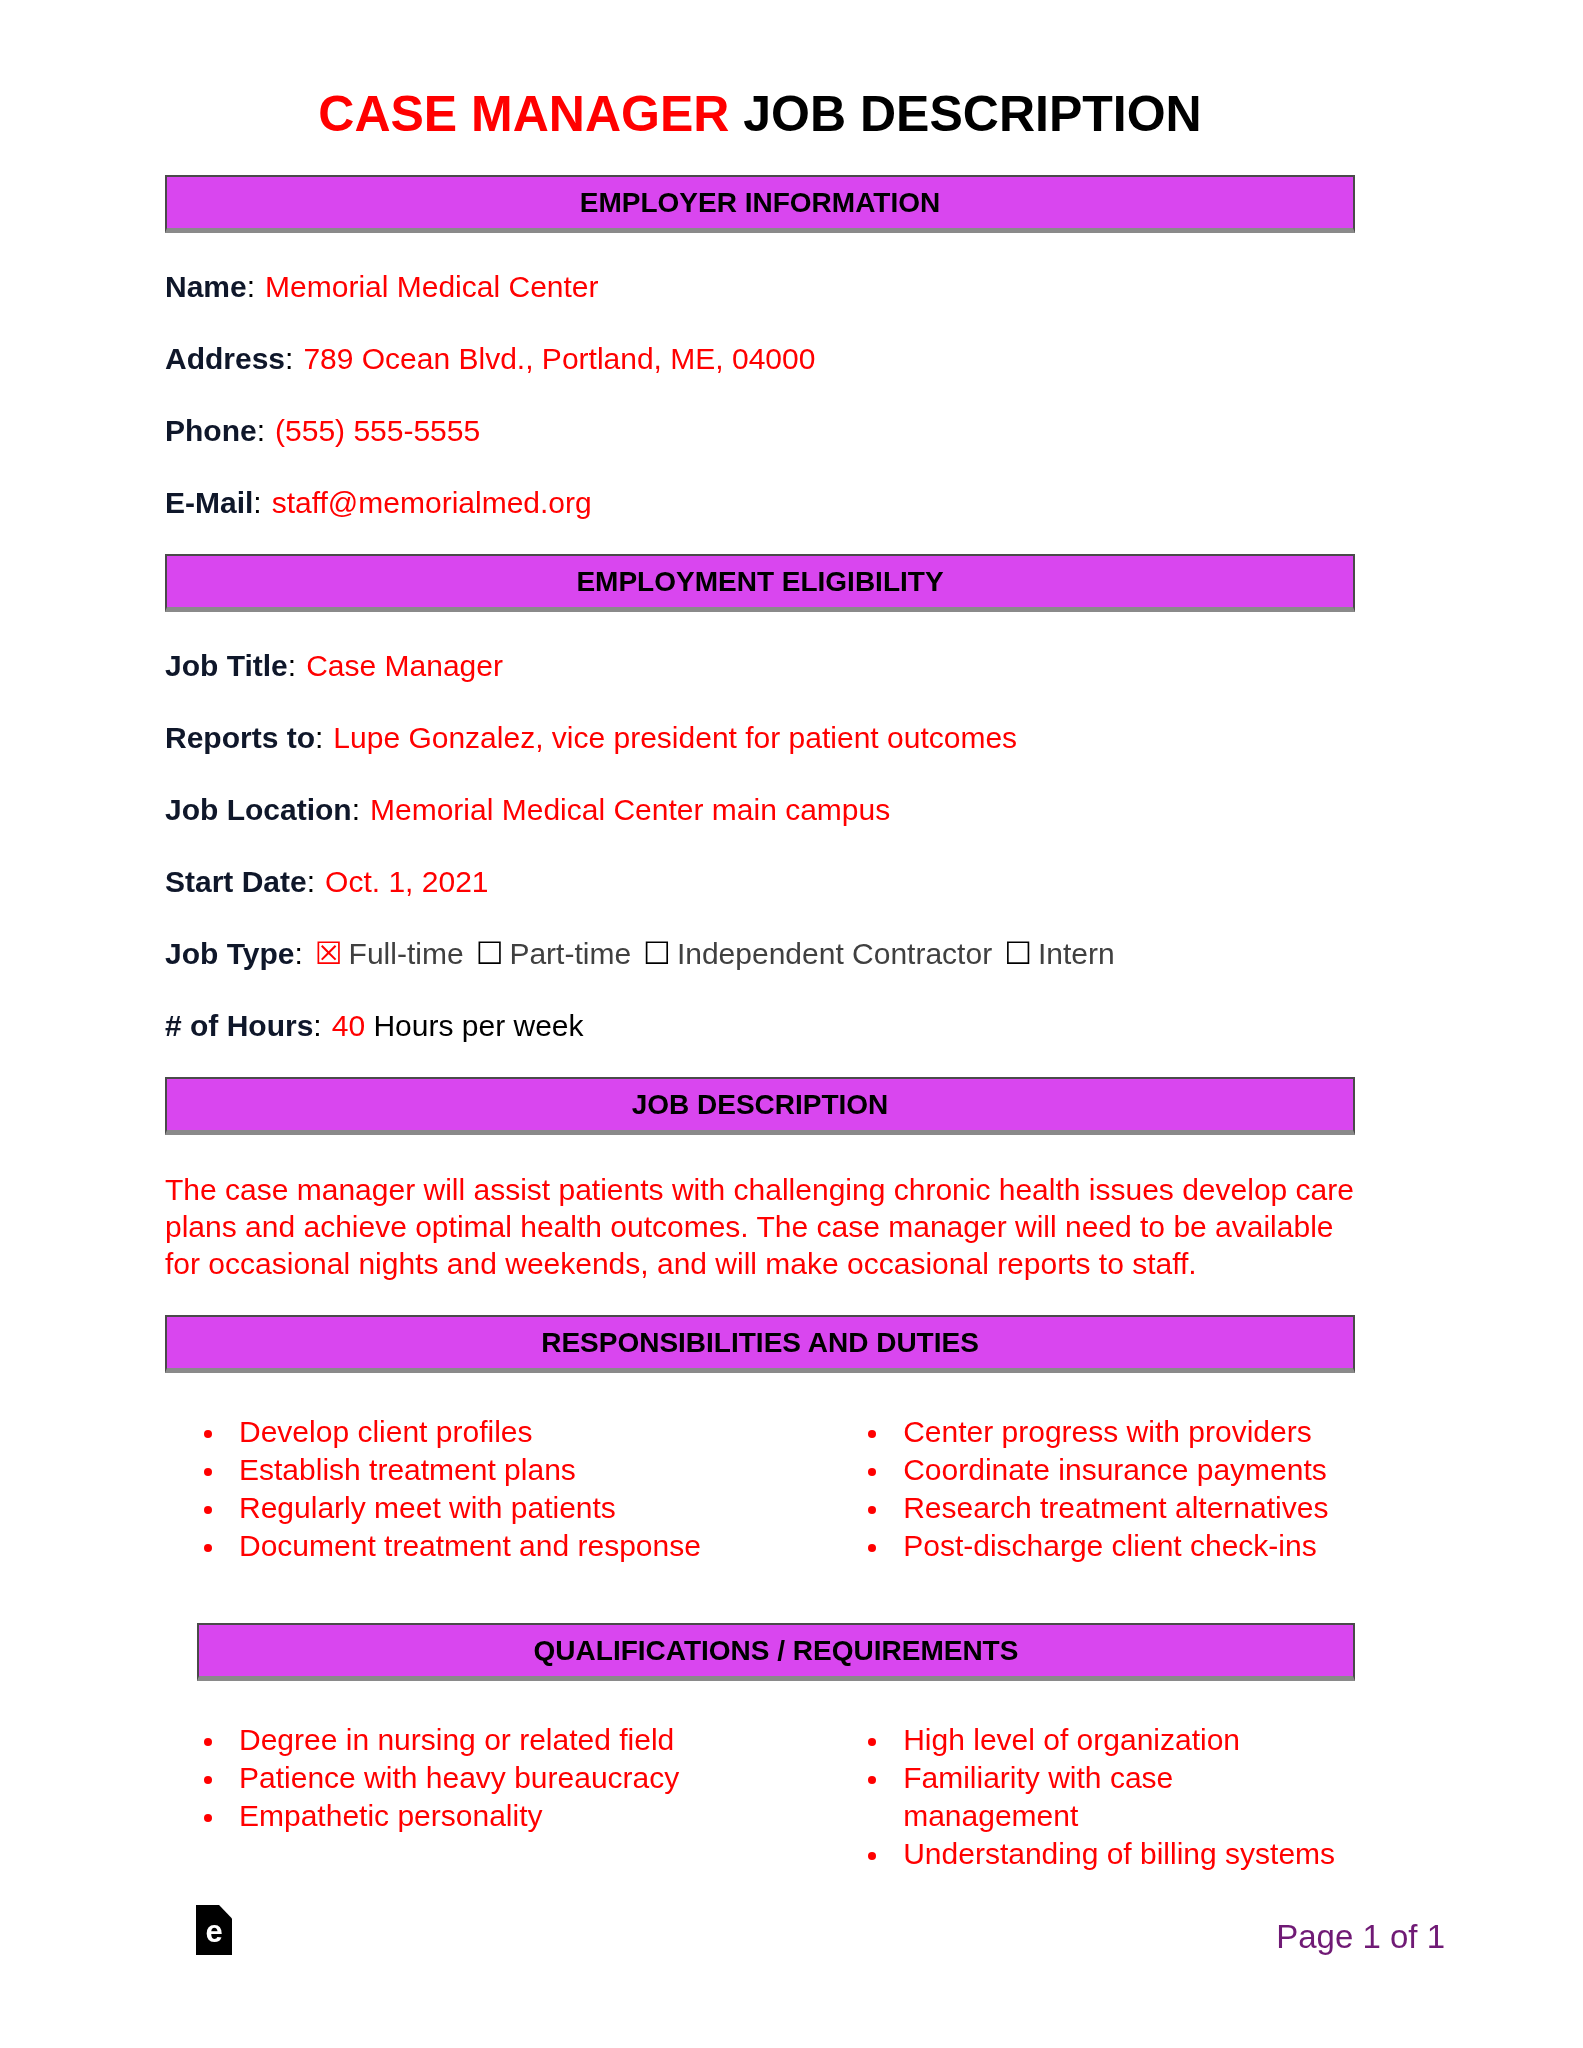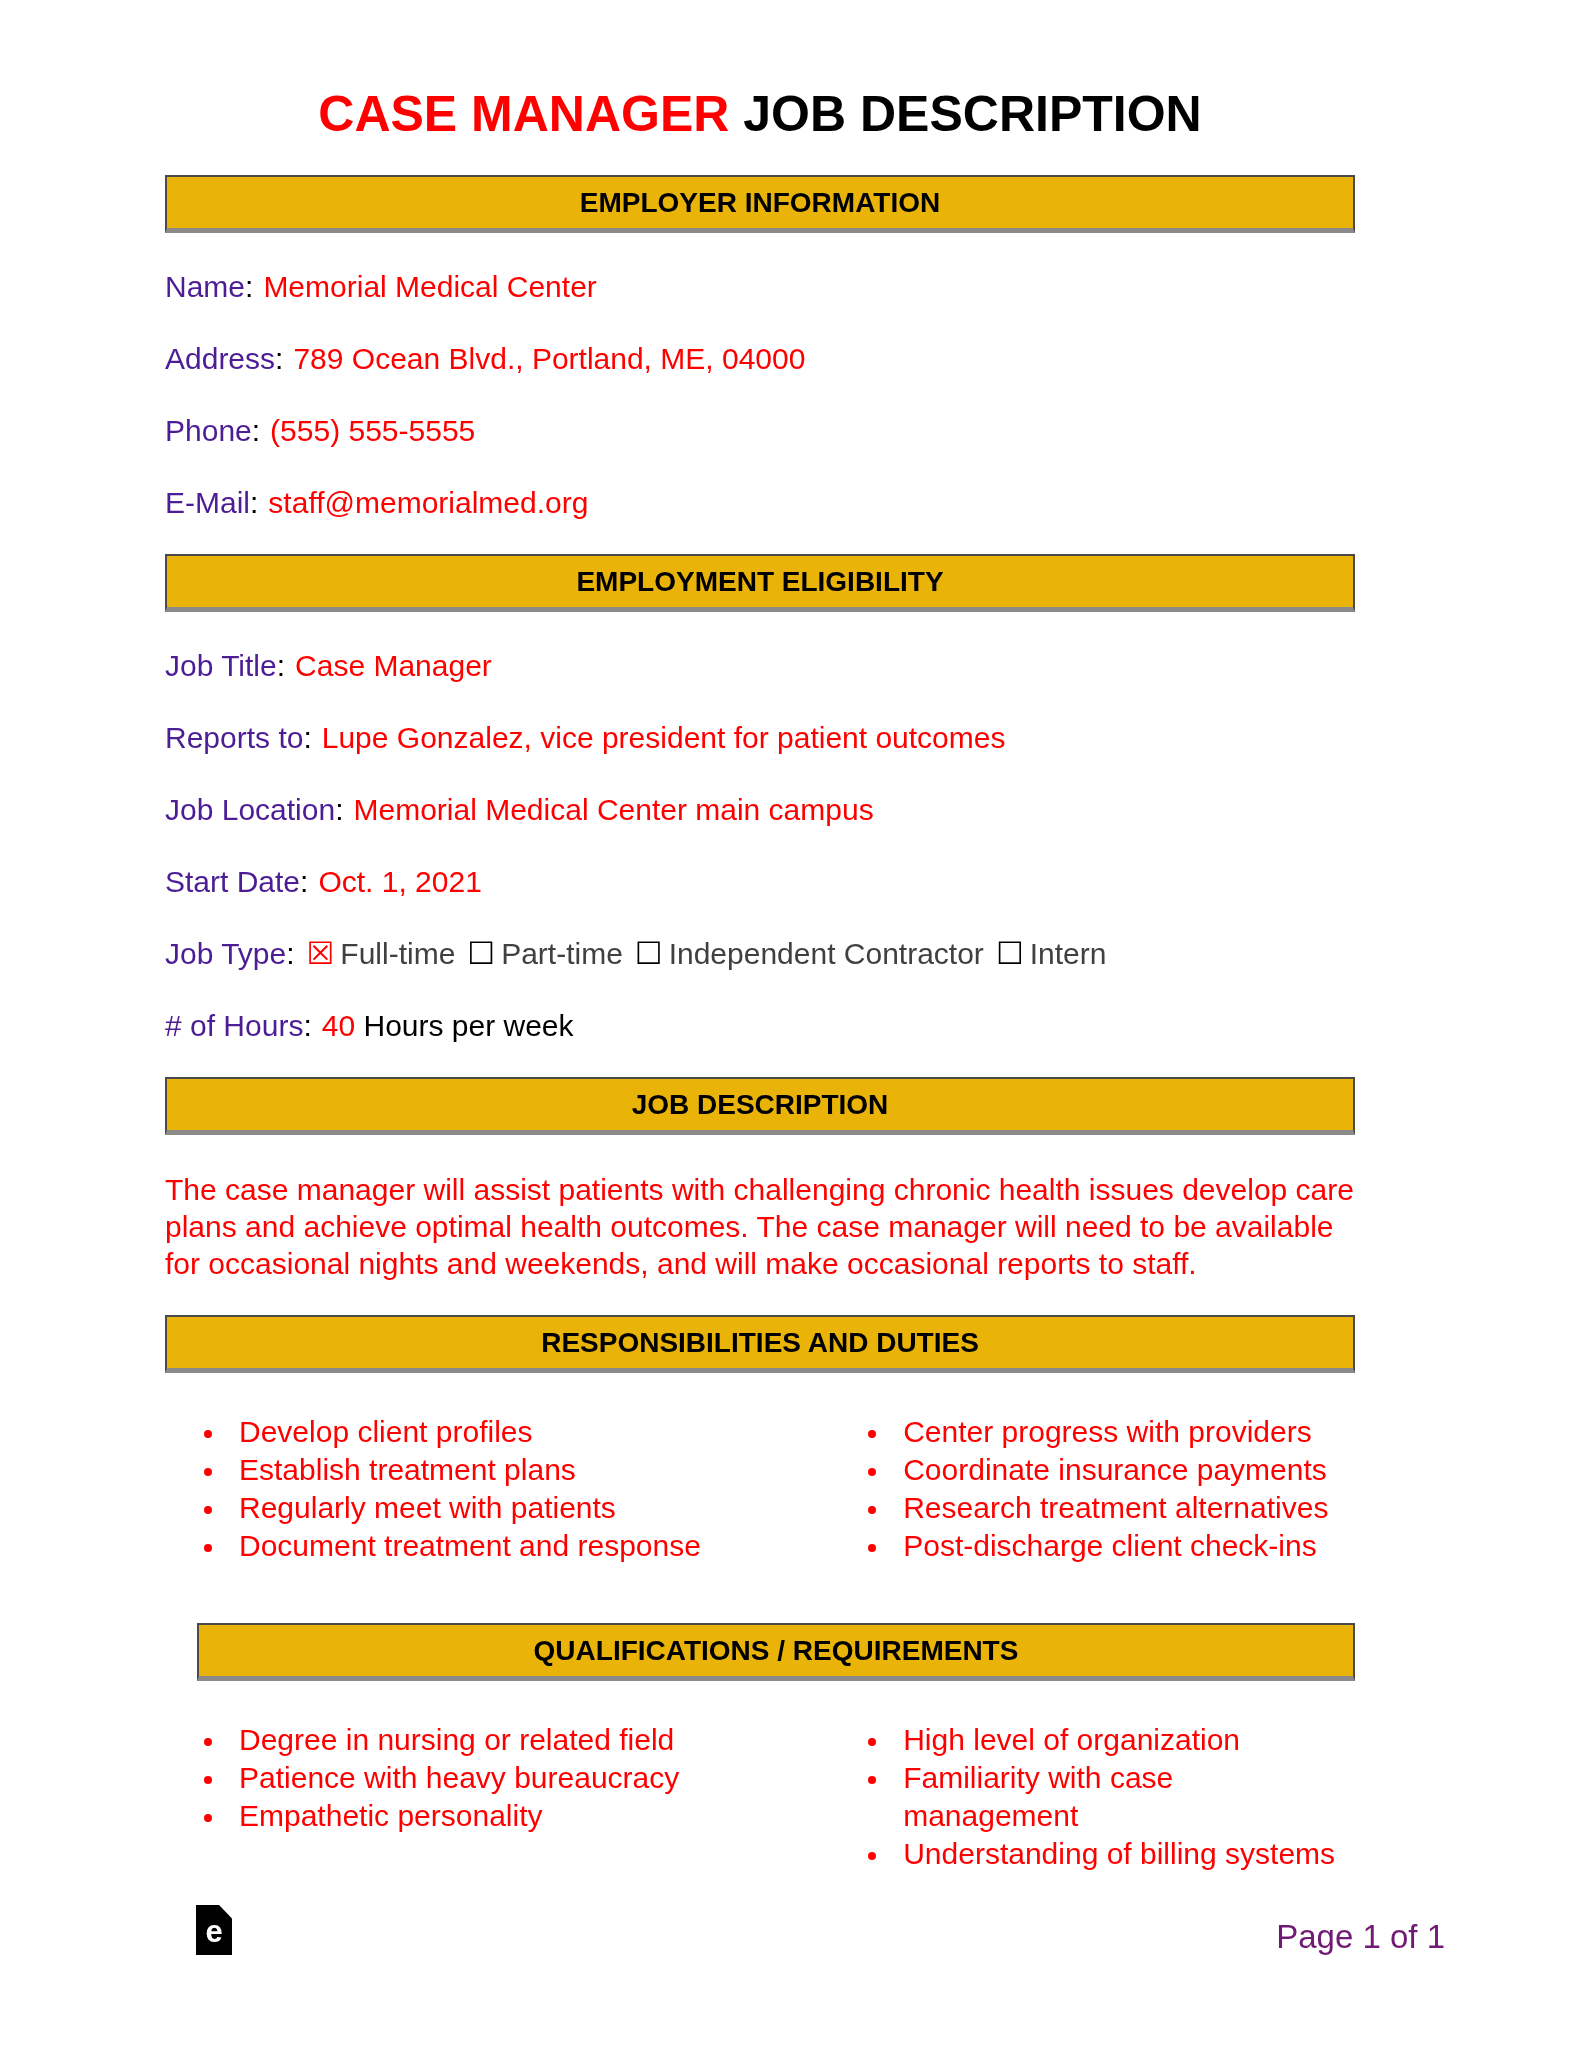--- a/index.html
+++ b/index.html
@@ -14,30 +14,30 @@
     overflow:hidden;
   }
   .doc-title {
     margin:0; text-align:center;
     font-size:50px; font-weight:bold; line-height:56px;
     letter-spacing:0px; white-space:nowrap;
   }
   .doc-title .hl { color:#ff0000; }
   .section-header {
     margin-top:33px;
-    background:#eab308;
+    background:#d946ef;
     border:2px solid #4a4a4a;
     border-bottom:5px solid #8a8a8a;
     text-align:center;
     font-size:28px; font-weight:bold;
     padding:9px 0 8px 0;
     line-height:34px;
   }
   .field { margin:36px 0 0 0; font-size:30px; line-height:36px; }
-  .field .lbl { font-weight:normal; color:#4c1d95; }
+  .field .lbl { font-weight:bold; color:#0f172a; }
   .field .lbl::after { content:":"; font-weight:normal; color:#000; }
   .field .val { color:#ff0000; margin-left:10px; }
   .field .suffix { color:#000; }
   .cb { display:inline-block; margin:0 6px 0 12px; font-size:31px; }
   .cb.checked { color:#ff0000; }
   .cb.empty { color:#000; }
   .opt-label { color:#404040; }
   .para {
     margin:36px 0 0 0;
     font-size:30px; line-height:37px;

